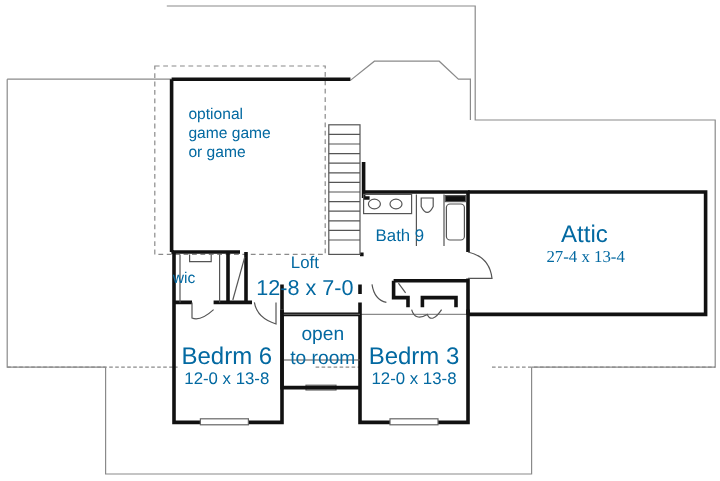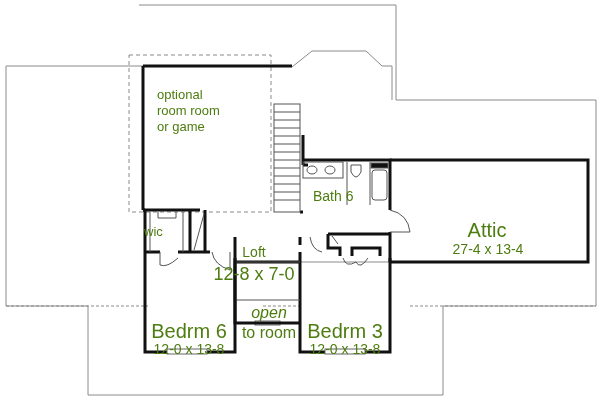--- a/index.html
+++ b/index.html
@@ -1,23 +1,23 @@
 <!DOCTYPE html>
 <html><head>
 <meta charset="utf-8">
 <style>
   html, body { margin:0; padding:0; background:#ffffff; }
   body { width:600px; height:401px; position:relative; overflow:hidden; font-family:"Liberation Sans", sans-serif; }
   #plan { position:absolute; left:0; top:0; width:600px; height:401px; }
-  .lbl { position:absolute; color:#4d7c0f; font-family:"Liberation Sans", sans-serif; white-space:nowrap; line-height:1; }
+  .lbl { position:absolute; color:#0369a1; font-family:"Liberation Sans", sans-serif; white-space:nowrap; line-height:1; }
   .room-name { font-size:20px; }
   .room-dim { font-size:15px; }
   .small { font-size:13px; }
   .mid { font-size:16px; }
-  .center { transform:translateX(-50%); text-align:center;margin-top:34px; }
+  .center { transform:translateX(-50%); text-align:center; }
 </style>
 </head>
 <body>
 
 <svg id="plan" viewBox="0 0 600 401" xmlns="http://www.w3.org/2000/svg">
 
   <g fill="none" stroke="#8a8a8a" stroke-width="1">
     <path d="M6,66 L143,66 M6,66 L6,306 L88,306"></path>
     <path d="M139,5 L396,5 L396,100 L596,100 L596,306 L443,306"></path>
     <path d="M88,306 L88,395 L443,395 L443,306"></path>
@@ -75,33 +75,33 @@
   <g fill="#fff" stroke="#666" stroke-width="1">
     <rect x="167" y="349" width="40" height="5"></rect>
     <rect x="255" y="321" width="25" height="4"></rect>
     <rect x="325" y="349" width="40" height="5"></rect>
   </g>
 
   <path d="M235,258 L235,323 L300,323" fill="none" stroke="#111" stroke-width="3"></path>
 </svg>
 
 <div class="lbl small" style="left:157px; top:88px;">optional</div>
-<div class="lbl small" style="left:157px; top:104px;">room room</div>
+<div class="lbl small" style="left:157px; top:104px;">game game</div>
 <div class="lbl small" style="left:157px; top:120px;">or game</div>
 
 <div class="lbl small" style="left:144px; top:225px;">wic</div>
 
 <div class="lbl mid center" style="left:254px; top:211px; font-size:14px;">Loft</div>
 <div class="lbl room-dim center" style="left:254px; top:231px; font-size:18px;">12-8 x 7-0</div>
 
-<div class="lbl small" style="left:313px; top:189px; font-size:14px;">Bath 6</div>
+<div class="lbl small" style="left:313px; top:189px; font-size:14px;">Bath 9</div>
 
 <div class="lbl room-name center" style="left:487px; top:186px;">Attic</div>
-<div class="lbl room-dim center" style="left:488px; top:208px; font-size:14px;">27-4 x 13-4</div>
+<div class="lbl room-dim center" style="left:488px; top:208px; font-size:14px;font-family:Liberation Serif, serif;">27-4 x 13-4</div>
 
 <div class="lbl room-name center" style="left:189px; top:287px;">Bedrm 6</div>
 <div class="lbl room-dim center" style="left:189px; top:308px; font-size:14px;">12-0 x 13-8</div>
 
-<div class="lbl mid center" style="left:269px; top:271px;font-style:italic;">open</div>
+<div class="lbl mid center" style="left:269px; top:271px;">open</div>
 <div class="lbl mid center" style="left:269px; top:291px;">to room</div>
 
 <div class="lbl room-name center" style="left:345px; top:287px;">Bedrm 3</div>
 <div class="lbl room-dim center" style="left:345px; top:308px; font-size:14px;">12-0 x 13-8</div>
 
 </body></html>

